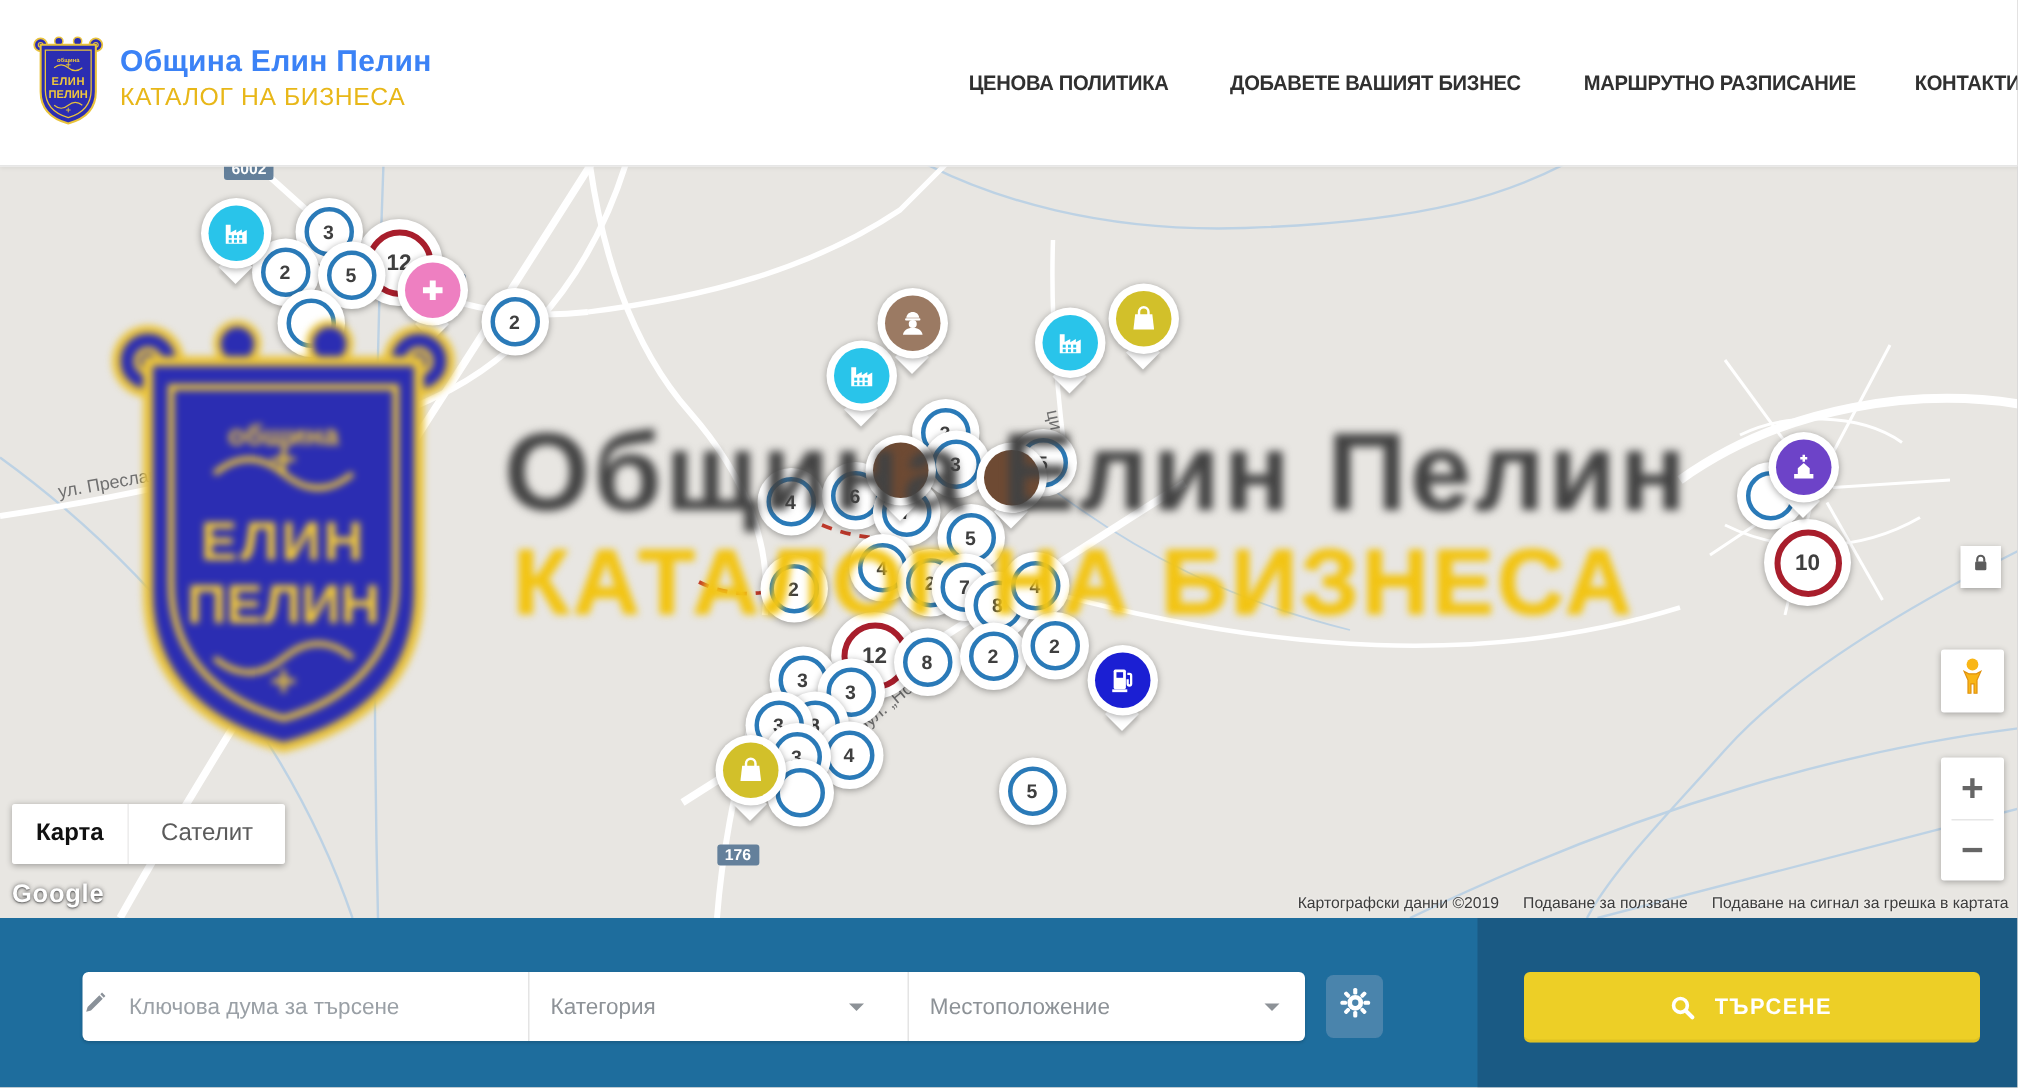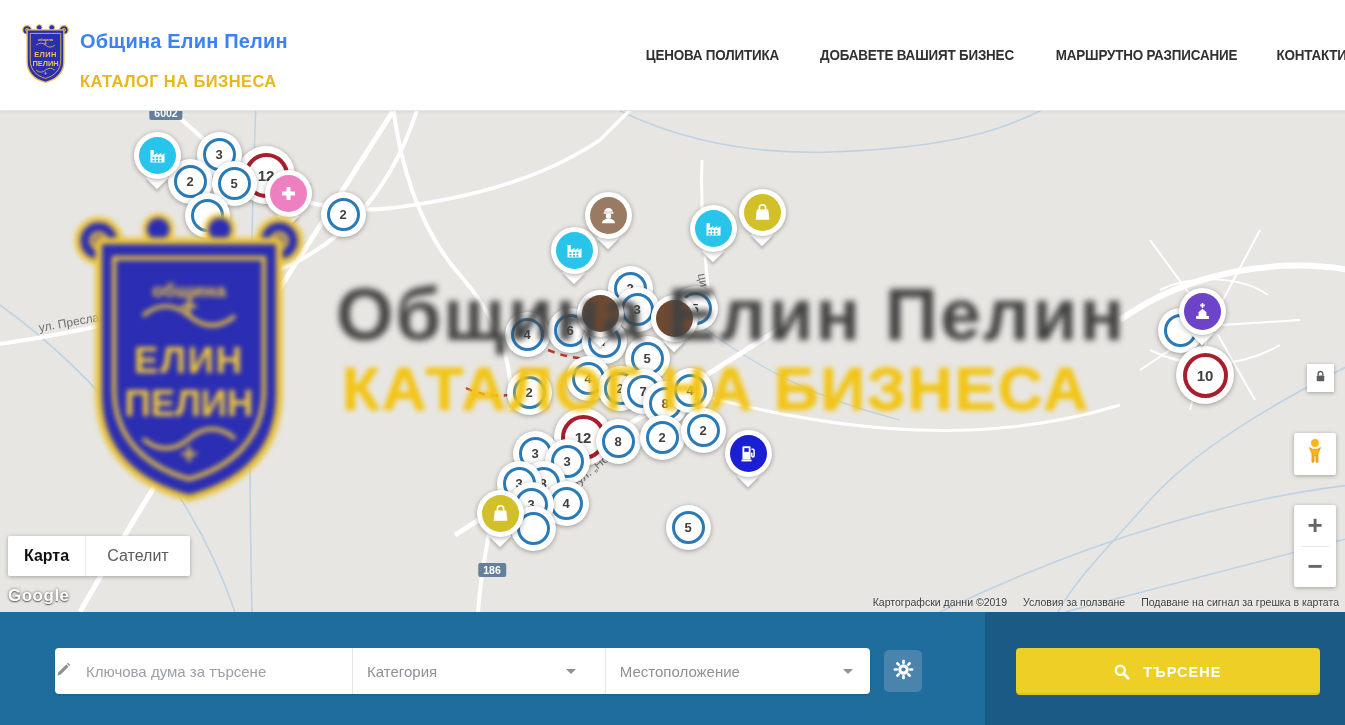--- a/index.html
+++ b/index.html
@@ -4,21 +4,21 @@
 <style>
   html,body{margin:0;padding:0;background:#cfcfcf;}
   #app{position:relative;width:1345px;height:725px;overflow:hidden;background:#e8e6e2;
        font-family:"Liberation Sans",sans-serif;-webkit-font-smoothing:antialiased;}
   
   #header{position:absolute;left:0;top:0;width:1345px;height:110px;background:#fff;
           border-bottom:1px solid #e6e6e6;box-shadow:0 1px 3px rgba(0,0,0,.07);z-index:90;padding-left:28px;}
   #header-logo{position:absolute;left:22px;top:24px;width:47px;height:60px;}
   #brand{position:absolute;left:80px;top:30px;}
   #brand-title{font-size:20px;font-weight:700;color:#3b82f6;letter-spacing:.2px;}
-  #brand-subtitle{font-size:16.5px;font-weight:700;color:#e8b718;letter-spacing:.4px;margin-top:19px;}
+  #brand-subtitle{font-size:16.5px;font-weight:400;color:#e8b718;letter-spacing:.4px;margin-top:3px;}
   #nav{position:absolute;right:25px;top:0;height:110px;display:flex;align-items:center;gap:34px;}
   #nav a{font-size:14px;font-weight:700;color:#303030;text-decoration:none;letter-spacing:-0.2px;transform:scaleX(.96);}
   
   #map{position:absolute;left:0;top:110px;width:1345px;height:502px;background:#e8e6e2;overflow:hidden;}
   #roads{position:absolute;left:0;top:0;z-index:1;}
   .road-badge{position:absolute;transform:translate(-50%,-50%);background:#64809b;color:#fff;
               font-size:10.5px;font-weight:700;padding:1px 5px;border-radius:2px;z-index:2;min-width:5px;min-height:11px;}
   .street-label{position:absolute;color:#6f6f6f;font-size:12px;z-index:2;white-space:nowrap;}
   
   .cluster{position:absolute;border-radius:50%;background:#fff;box-shadow:0 1px 5px rgba(0,0,0,.35);
@@ -360,21 +360,21 @@
             <svg viewBox="0 0 18 18">
               <path fill="#fff" d="M8.3 1.8h1.4v1.3H11v1.4H9.7v1.4H8.3V4.5H7V3.1h1.3z"></path>
               <path fill="#fff" d="M5.6 15V9.6L9 6.6l3.4 3V15z"></path>
               <path fill="#fff" d="M3.5 15.4v-2.6h11v2.6z"></path>
             </svg>
           </div>
         </div>
       </div>
     <div id="badges">
         <div class="road-badge" style="left: 166px; top: 3px;">6002</div>
-        <div class="road-badge" style="left: 492px; top: 460px;">186</div>
+        <div class="road-badge" style="left: 492px; top: 460px;">176</div>
         <div class="road-badge" style="left: 303px; top: 79px;"></div>
       </div>
     <div id="streets">
         <div class="street-label" style="left: 72px; top: 212px; transform: translate(-50%, -50%) rotate(-10deg);">ул. Преслав</div>
         <div class="street-label" style="left: 602px; top: 351px; transform: translate(-50%, -50%) rotate(-40deg);">бул. „Новосел</div>
         <div class="street-label" style="left: 703px; top: 170px; transform: translate(-50%, -50%) rotate(78deg);">ци</div>
       </div>
 
     <div id="wm-emblem">
 <svg viewBox="0 0 120 152" xmlns="http://www.w3.org/2000/svg">
@@ -397,21 +397,21 @@
     <div id="wm-line1" class="wm-text">Община Елин Пелин</div>
     <div id="wm-line2" class="wm-text">КАТАЛОГ НА БИЗНЕСА</div>
 
     <div id="maptype">
       <div id="btn-karta" class="mt">Карта</div>
       <div id="btn-satelit" class="mt">Сателит</div>
     </div>
     <div id="google-logo">Google</div>
     <div id="attribution">
       <span>Картографски данни ©2019</span>
-      <span class="link">Условия за ползване</span>
+      <span class="link">Подаване за ползване</span>
       <span class="link">Подаване на сигнал за грешка в картата</span>
     </div>
     <div id="lock-btn">
       <span><svg width="15" height="15" viewBox="0 0 16 16">
             <path d="M5.5 7V5.2a2.5 2.5 0 015 0V7" fill="none" stroke="#5c5c5c" stroke-width="1.5"></path>
             <rect x="4" y="6.8" width="8" height="6.2" rx="1" fill="#5c5c5c"></rect>
           </svg></span>
     </div>
     <div id="pegman">
       <span><svg width="28" height="30" viewBox="0 0 24 26">

